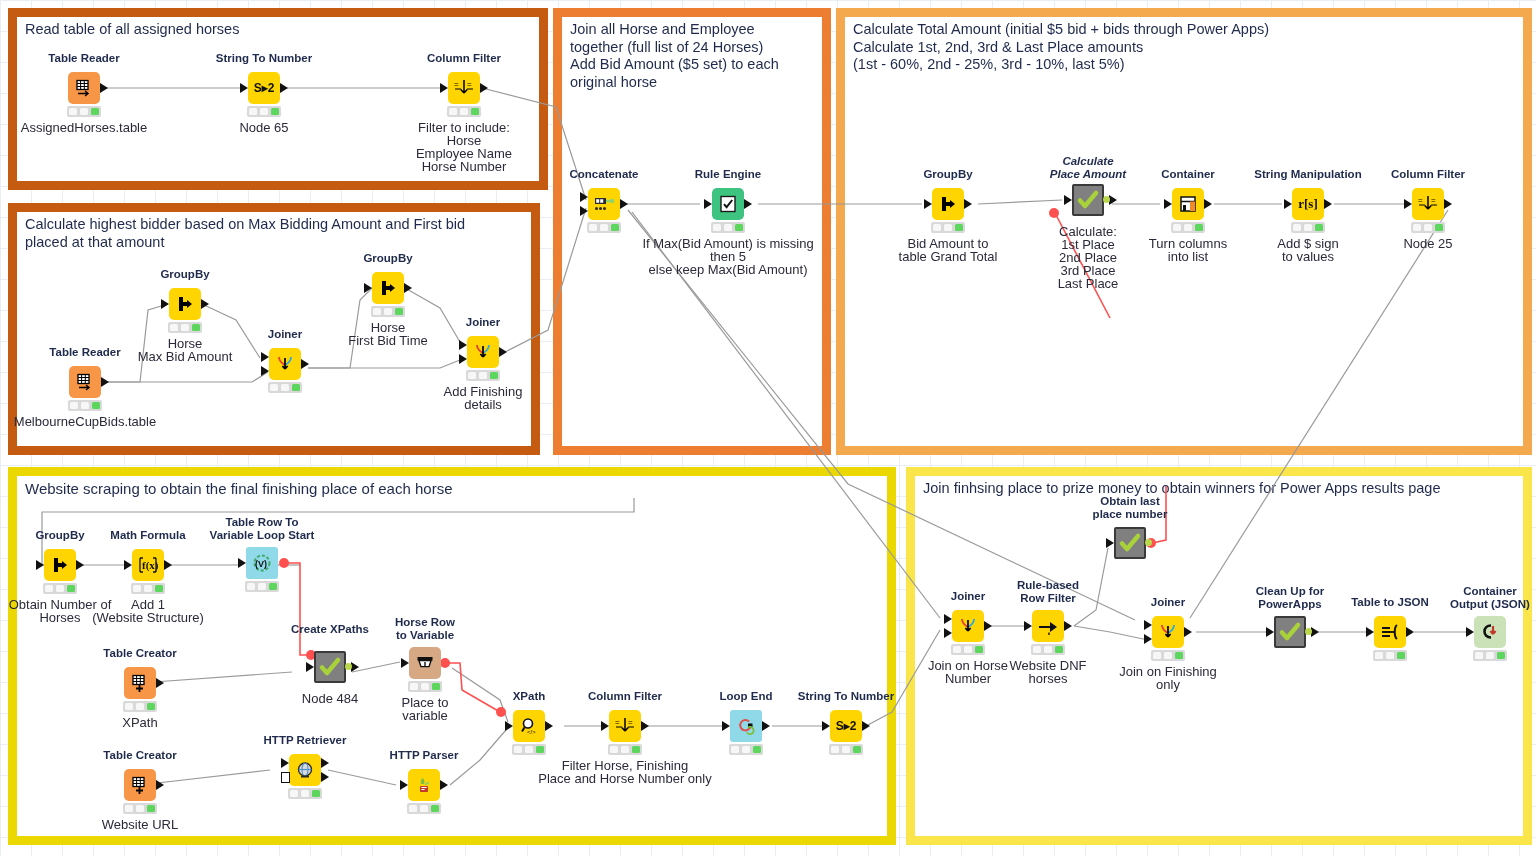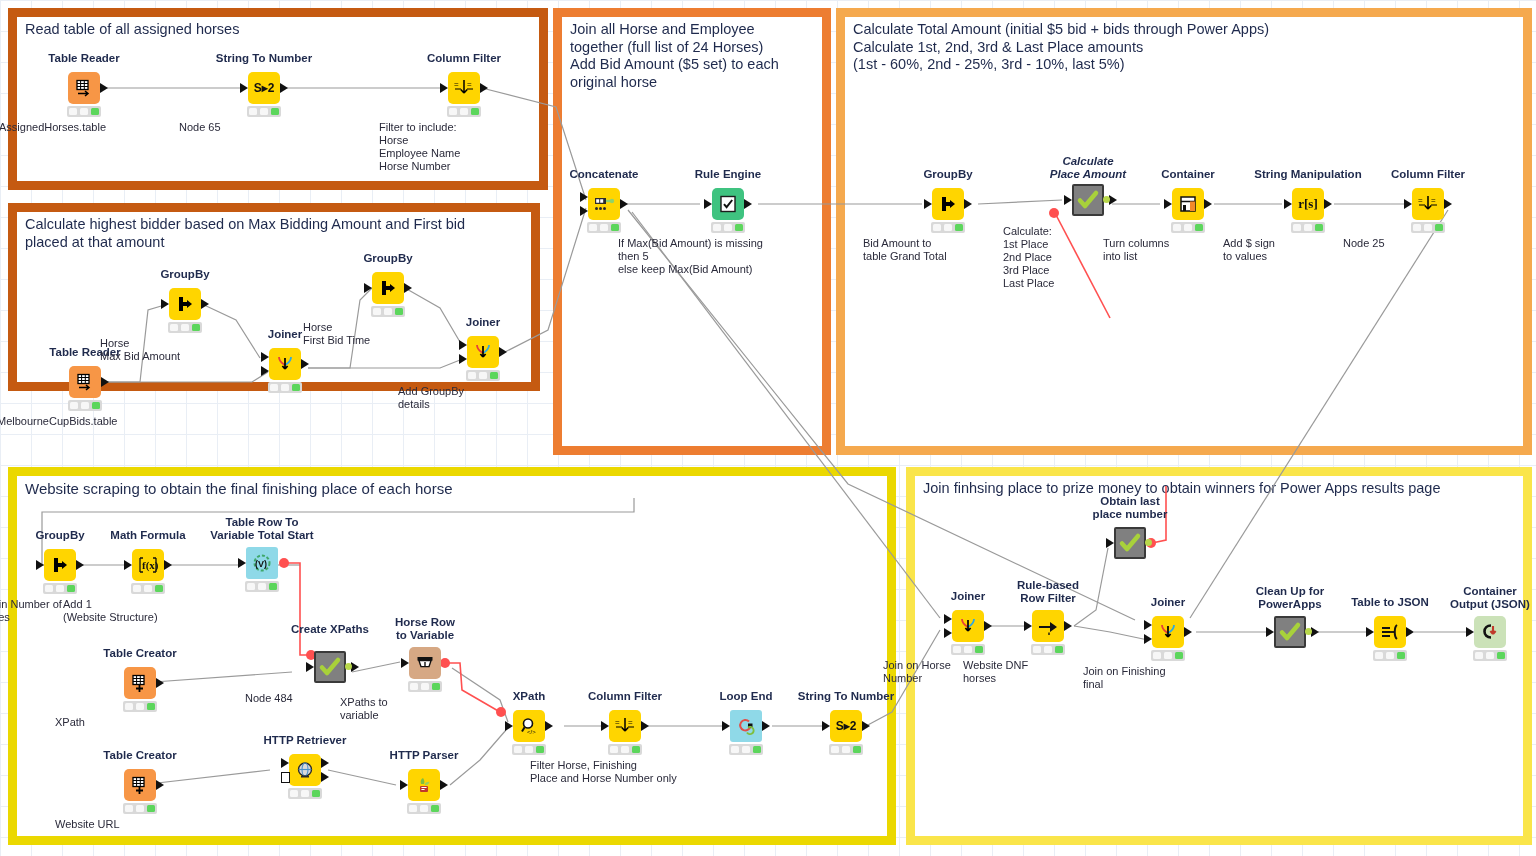--- a/index.html
+++ b/index.html
@@ -58,22 +58,22 @@
     font-weight:bold;
     color:#1f2a4d;
     line-height:12.5px;
     font-family:"Liberation Sans", sans-serif;
   }
   .nsub{
     position:absolute;
     left:-85px;
     width:170px;
     top:33px;
-    text-align:left;
-    font-size:11px;
+    text-align:center;
+    font-size:13px;
     color:#2a2a3a;
     line-height:13px;
     white-space:pre-line;
     font-family:"Liberation Sans", sans-serif;
   }
   .status{
     position:absolute;
     left:-17px;top:18px;
     width:34px;height:11px;
     background:#d9d9d9;
@@ -101,21 +101,21 @@
 </style>
 </head>
 <body>
 
 <div id="canvas"></div>
 
 <div class="frame" style="left:8px;top:8px;width:540px;height:182px;border:9px solid #C55A11;">
   <div class="ftitle">Read table of all assigned horses</div>
 </div>
 
-<div class="frame" style="left:8px;top:203px;width:532px;height:188px;border:9px solid #C55A11;">
+<div class="frame" style="left:8px;top:203px;width:532px;height:252px;border:9px solid #C55A11;">
   <div class="ftitle">Calculate highest bidder based on Max Bidding Amount and First bid
 placed at that amount</div>
 </div>
 
 <div class="frame" style="left:553px;top:8px;width:278px;height:447px;border:9px solid #ED7D31;">
   <div class="ftitle">Join all Horse and Employee
 together (full list of 24 Horses)
 Add Bid Amount ($5 set) to each
 original horse</div>
 </div>
@@ -342,21 +342,21 @@
       </svg>
   </div>
   <div class="port" style="left:-24px;top:-12px;"></div>
   <div class="port" style="left:-24px;top:2px;"></div>
   <div class="port" style="left:16px;top:-5px;"></div>
   <div class="status">
       <i></i>
       <i></i>
       <i class="on"></i>
     </div>
-  <div class="nsub">Add GroupBy
+  <div class="nsub">Add Finishing
 details</div>
 </div>
 
 <div class="node" style="left:604px;top:204px;">
   <div class="ntitle" style="top:-36px;">Concatenate</div>
   <div class="nbox" style="background:#FFD500;">
     <svg width="22" height="20" viewBox="0 0 22 20">
         <rect x="2" y="4" width="11" height="6" fill="#2b2b2b"></rect>
         <path d="M3.2 5.2h3v3.6h-3zM7.2 5.2h3v3.6h-3z" fill="#fff"></path>
         <path d="M13 7h6" stroke="#8FD36A" stroke-width="2.4"></path>
@@ -522,21 +522,21 @@
       <i></i>
       <i></i>
       <i class="on"></i>
     </div>
   <div class="nsub">Add 1
 (Website Structure)</div>
 </div>
 
 <div class="node" style="left:262px;top:563px;">
   <div class="ntitle" style="top:-47px;white-space:pre-line;">Table Row To
-Variable Total Start</div>
+Variable Loop Start</div>
   <div class="nbox loop" style="background:#8FD9E8;">
     <svg width="22" height="20" viewBox="0 0 22 20">
         <circle cx="11" cy="10" r="7.5" fill="none" stroke="#3FA86B" stroke-width="2" stroke-dasharray="3 2"></circle>
         <text x="4" y="13.5" font-size="9" font-weight="bold" font-family="'Liberation Sans',sans-serif" fill="#111">(V)</text>
       </svg>
   </div>
   <div class="port" style="left:-24px;top:-5px;"></div>
   <div class="status">
       <i></i>
       <i></i>
@@ -585,21 +585,21 @@
         <path d="M4 7.6h12l-2 6H6z" fill="#fff" stroke="#111" stroke-width="1.4"></path>
         <path d="M10 9v4" stroke="#111" stroke-width="1.4"></path>
       </svg>
   </div>
   <div class="port" style="left:-24px;top:-5px;"></div>
   <div class="status">
       <i></i>
       <i></i>
       <i class="on"></i>
     </div>
-  <div class="nsub">XPaths to
+  <div class="nsub">Place to
 variable</div>
 </div>
 
 <div class="node" style="left:140px;top:785px;">
   <div class="ntitle" style="top:-36px;">Table Creator</div>
   <div class="nbox" style="background:#F79646;">
     <svg width="20" height="20" viewBox="0 0 20 20">
         <rect x="3" y="2.5" width="11" height="9" fill="#fff" stroke="#000" stroke-width="1.3"></rect>
         <path d="M3 5.5H14M3 8.5H14M6.6 2.5V11.5M10.3 2.5V11.5" stroke="#000" stroke-width="1"></path>
         <path d="M6 15.5h7M9.5 12v7" stroke="#000" stroke-width="1.8"></path>
@@ -795,21 +795,21 @@
   </div>
   <div class="port" style="left:-24px;top:-12px;"></div>
   <div class="port" style="left:-24px;top:2px;"></div>
   <div class="port" style="left:16px;top:-5px;"></div>
   <div class="status">
       <i></i>
       <i></i>
       <i class="on"></i>
     </div>
   <div class="nsub">Join on Finishing
-final</div>
+only</div>
 </div>
 
 <div class="node" style="left:1290px;top:632px;">
   <div class="ntitle" style="top:-47px;white-space:pre-line;">Clean Up for
 PowerApps</div>
   <div class="nbox meta">
     <svg width="24" height="22" viewBox="0 0 24 22">
         <path d="M4 11.5l5 5.5L20 4" stroke="#A8D13A" stroke-width="4.5" fill="none" stroke-linecap="round" stroke-linejoin="round"></path>
       </svg>
   </div>

